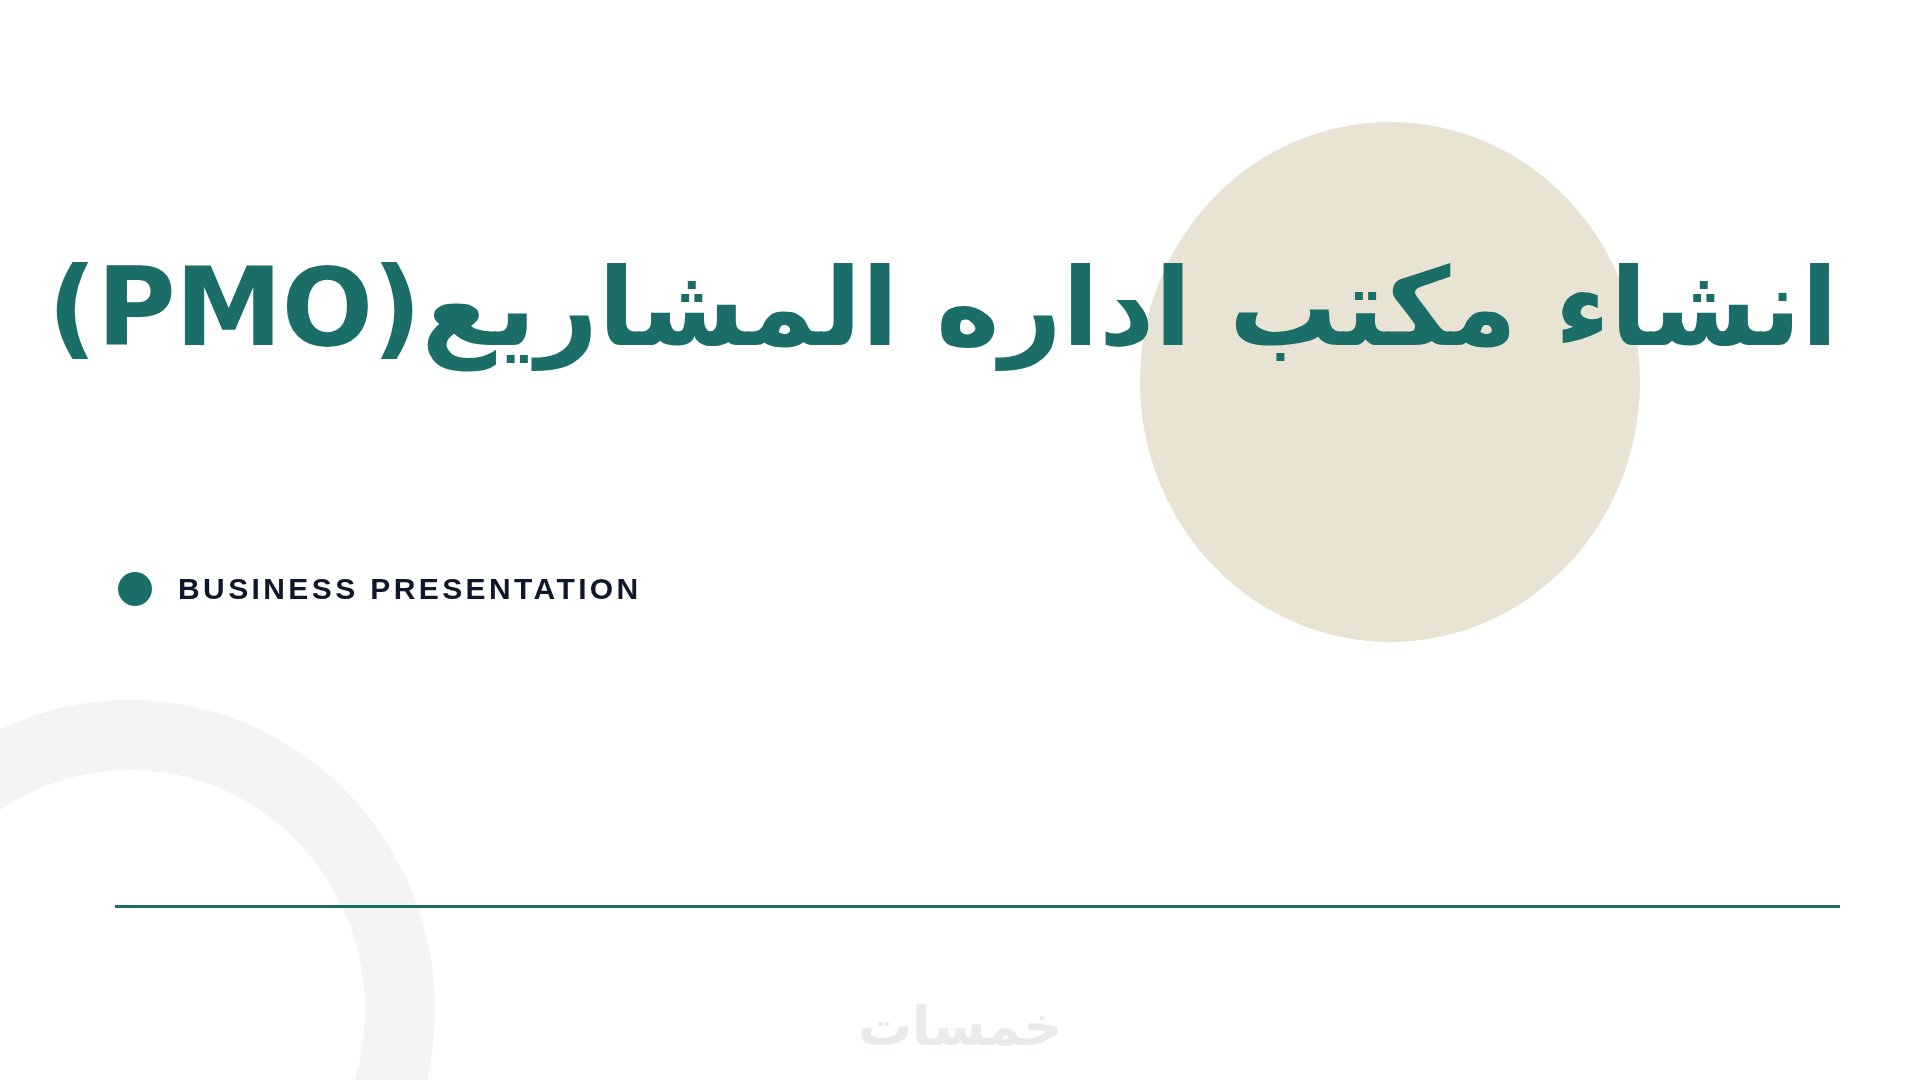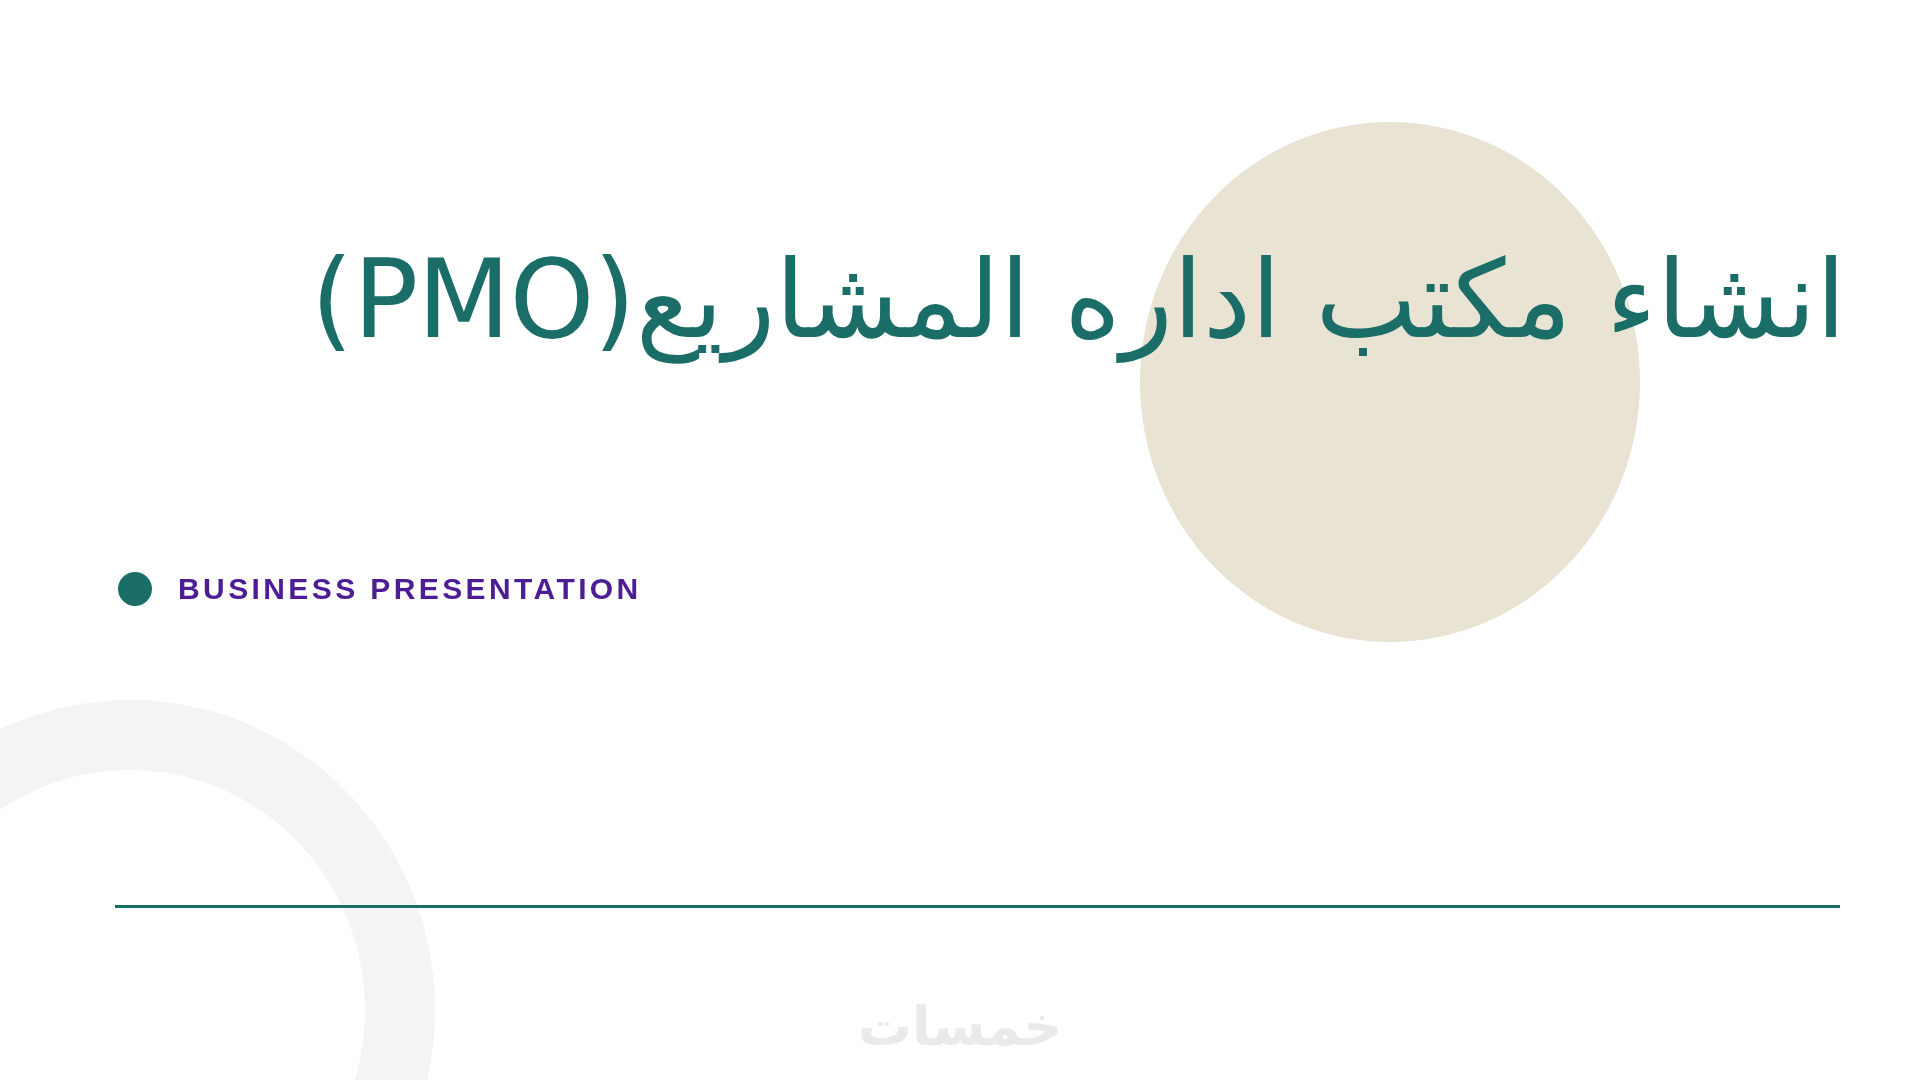--- a/index.html
+++ b/index.html
@@ -62,24 +62,24 @@
     position: absolute;
     left: 0;
     top: 232px;
     width: 1850px;
     z-index: 2;
     text-align: right;
     direction: rtl;
   }
 
   .slide-title {
-    margin: 4px;
+    margin: 12px;
     font-family: "DejaVu Sans", "Liberation Sans", sans-serif;
     font-size: 108px;
-    font-weight: 400;
+    font-weight: 700;
     line-height: 1.18;
     color: #1b6e68;
     letter-spacing: -1px;
     white-space: nowrap;
     unicode-bidi: plaintext;
   }
 
   
 
   .subtitle-row {
@@ -100,21 +100,21 @@
     background: #1b6e68;
     flex: 0 0 auto;
     display: block;
   }
 
   .subtitle-text {
     font-family: "Liberation Sans", "DejaVu Sans", sans-serif;
     font-size: 30px;
     font-weight: 700;
     letter-spacing: 3.4px;
-    color: #4c1d95;
+    color: #0f172a;
     text-transform: uppercase;
     white-space: nowrap;
   }
 
   
 
   .watermark {
     position: absolute;
     left: 0;
     top: 995px;

